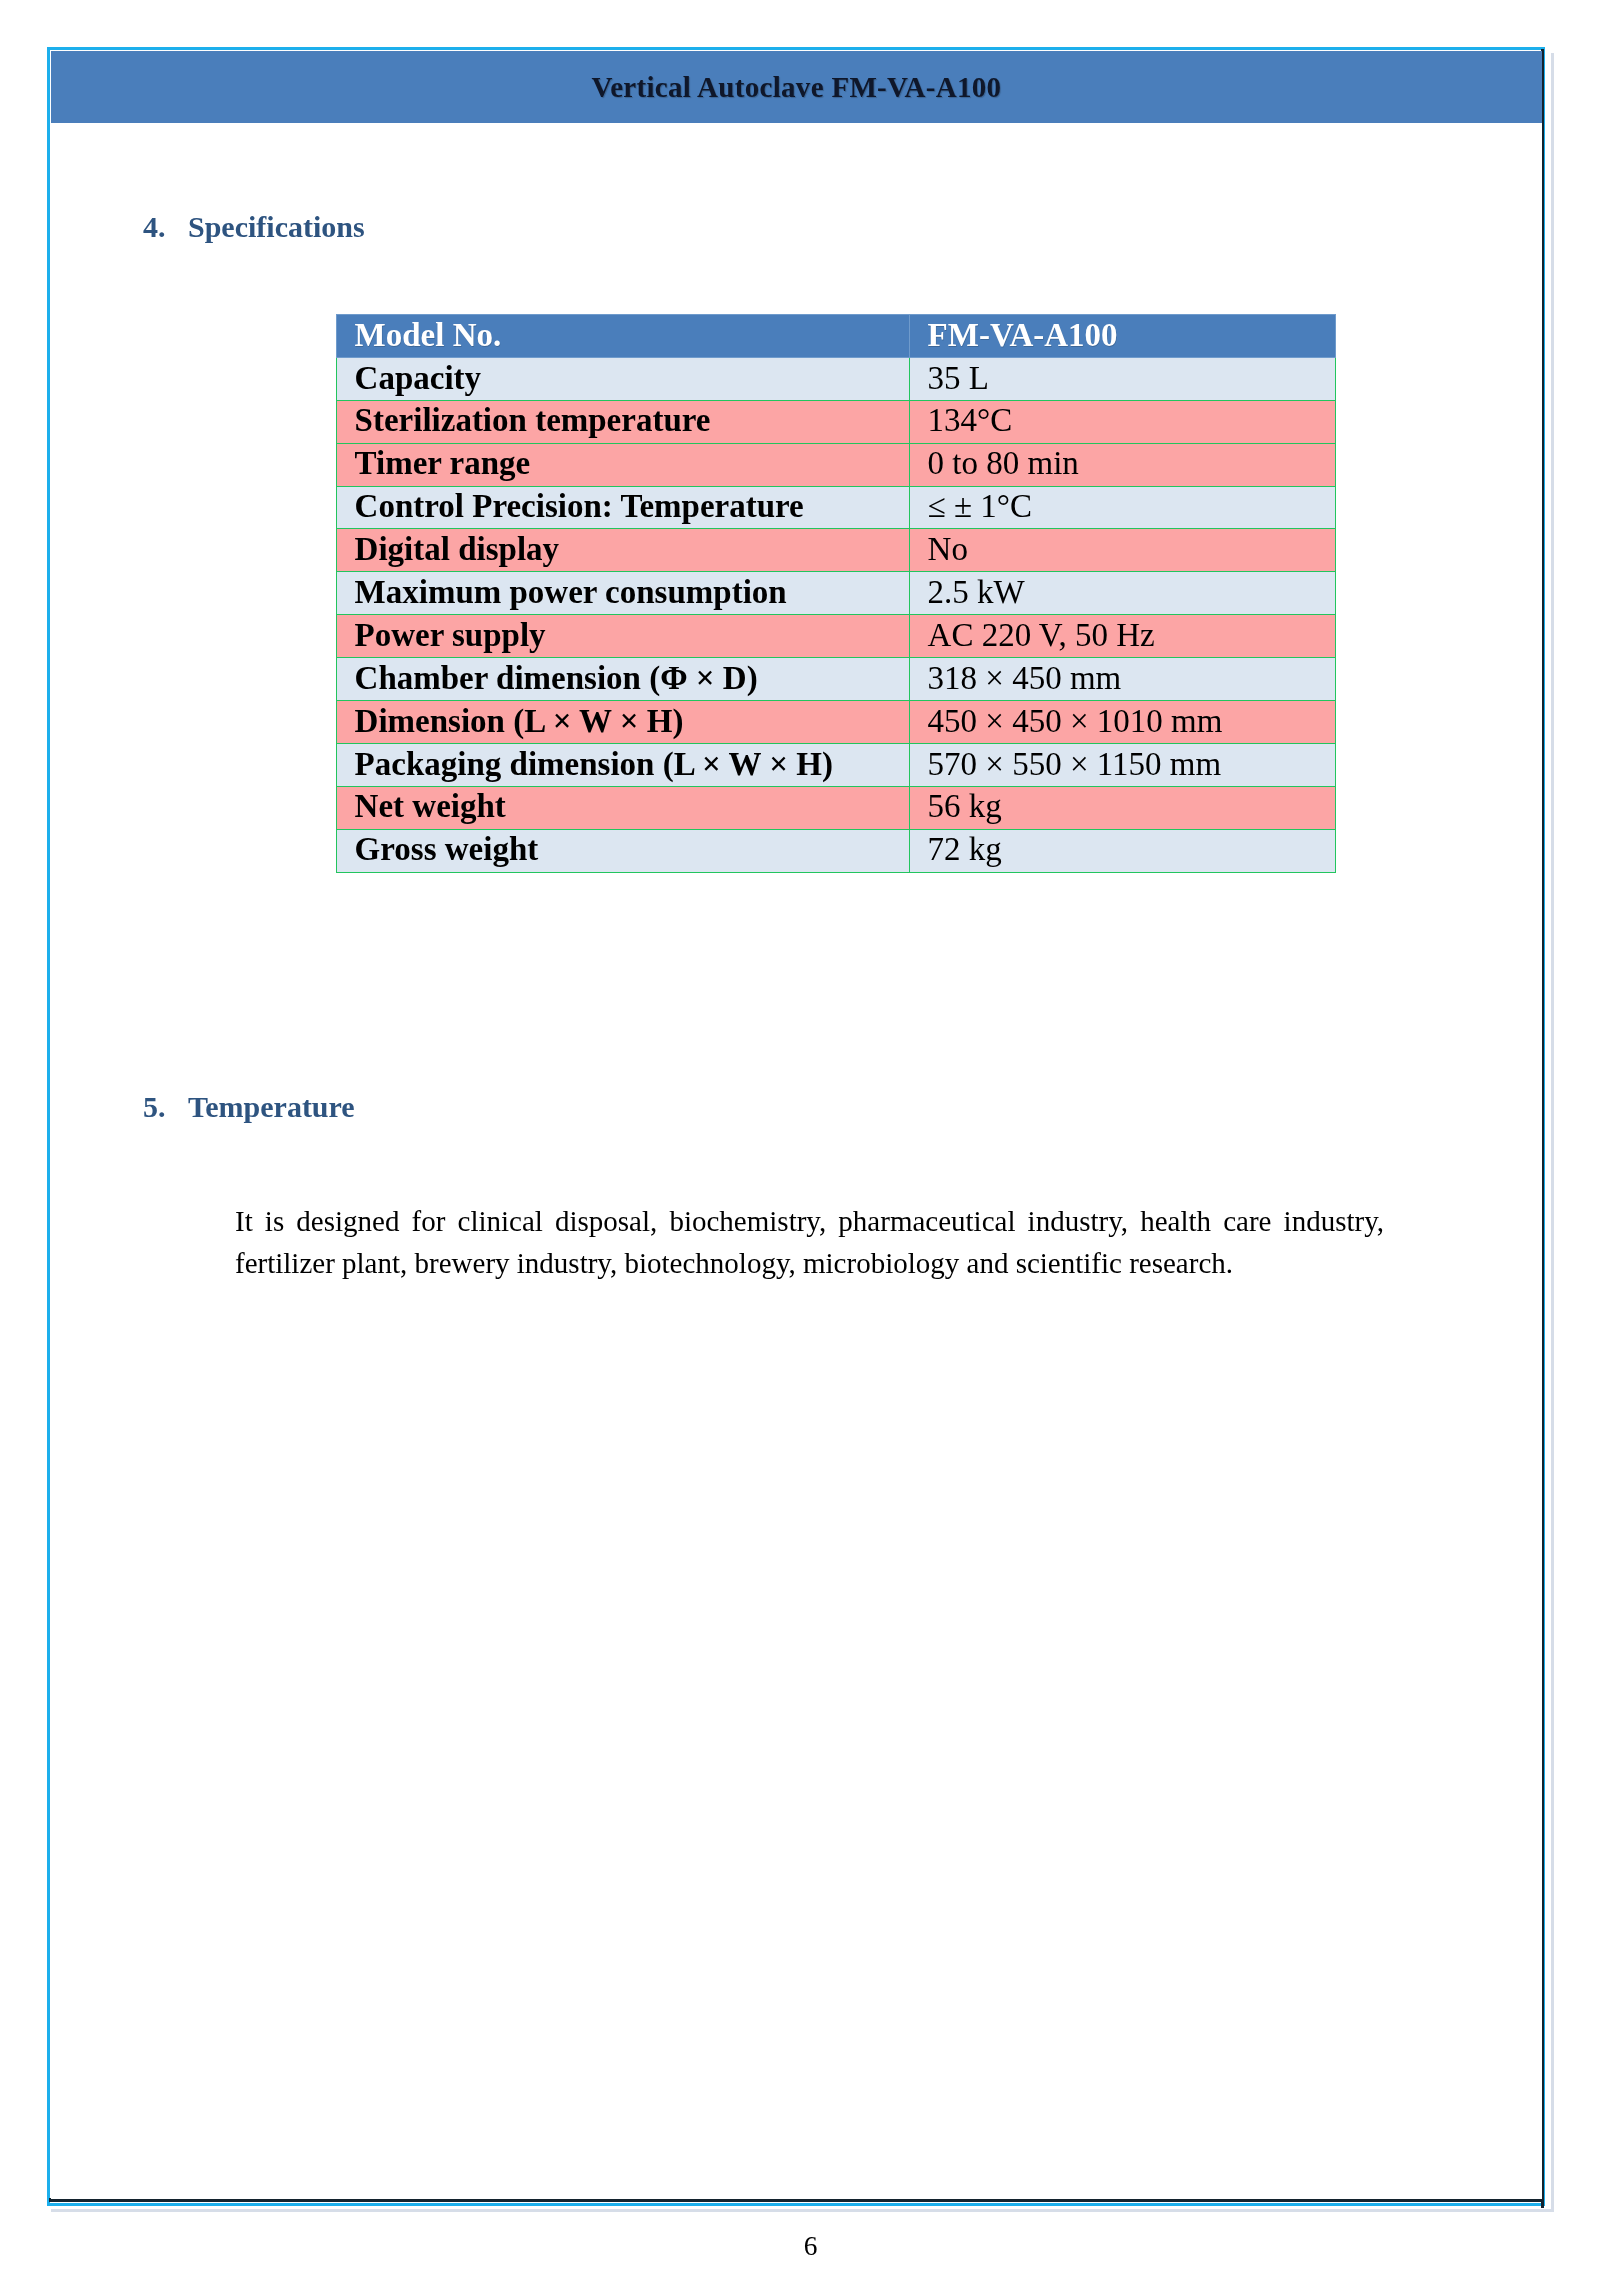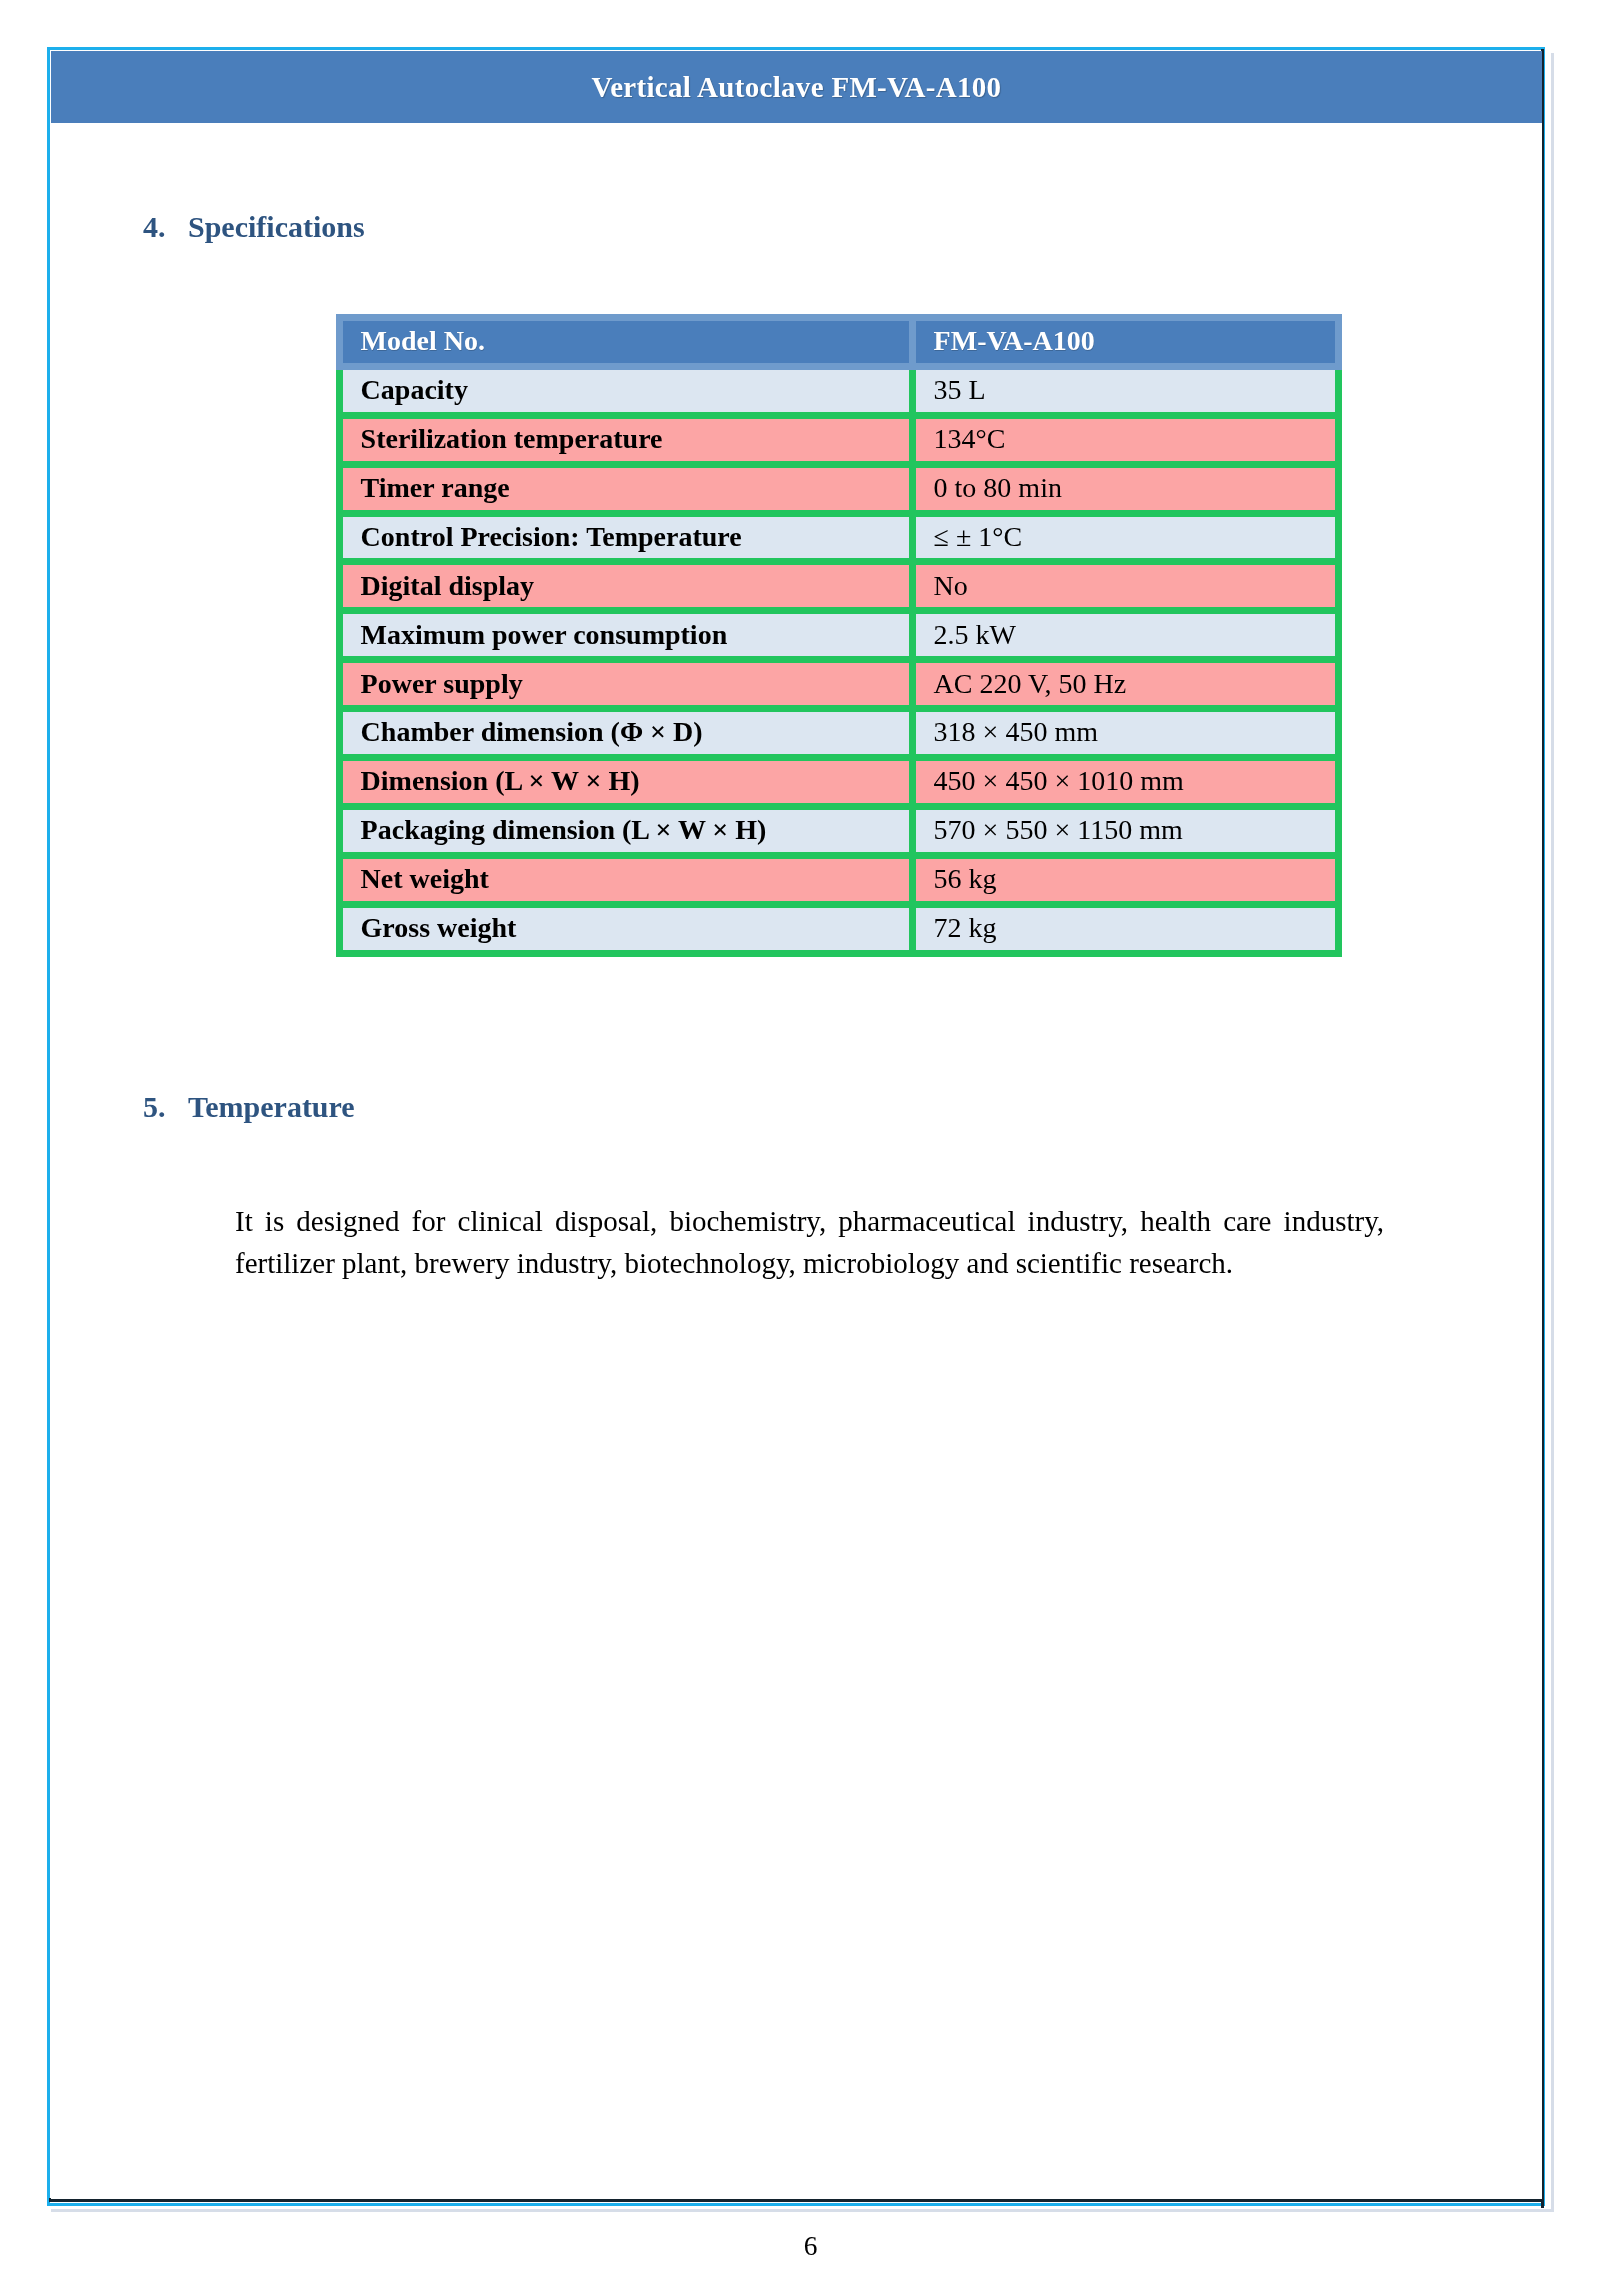--- a/index.html
+++ b/index.html
@@ -68,21 +68,21 @@
     left: 51px;
     top: 51px;
     width: 1491px;
     height: 72px;
     background: #4A7EBB;
     display: flex;
     align-items: center;
     justify-content: center;
   }
   .title-banner .title-text {
-    color: #ffffff;
+    color: #0f172a;
     font-size: 29px;
     font-weight: bold;
     letter-spacing: 0.3px;
     text-shadow: 1px 1px 1px rgba(0,0,0,0.22);
   }
 
   
   .content {
     position: absolute;
     left: 51px;
@@ -120,23 +120,23 @@
     border-collapse: collapse;
     table-layout: fixed;
   }
   .spec-table col.col-label { width: 573px; }
   .spec-table col.col-value { width: 426px; }
 
   .spec-table th, .spec-table td {
     padding: 2px 0 3.9px 17.6px;
     height: 36px;
     vertical-align: middle;
-    font-size: 28px;
+    font-size: 33px;
     line-height: 1.05;
-    border: 7px solid #22c55e;
+    border: 1px solid #22c55e;
   }
   .spec-table thead th {
     background: #4A7EBB;
     color: #ffffff;
     font-weight: bold;
     text-align: left;
     border-color: #6F9BCC;
     text-shadow: 0.5px 0.5px 0.6px rgba(0,0,0,0.18);
   }
   .spec-table tbody tr.band-shaded td { background: #DCE6F1; }

